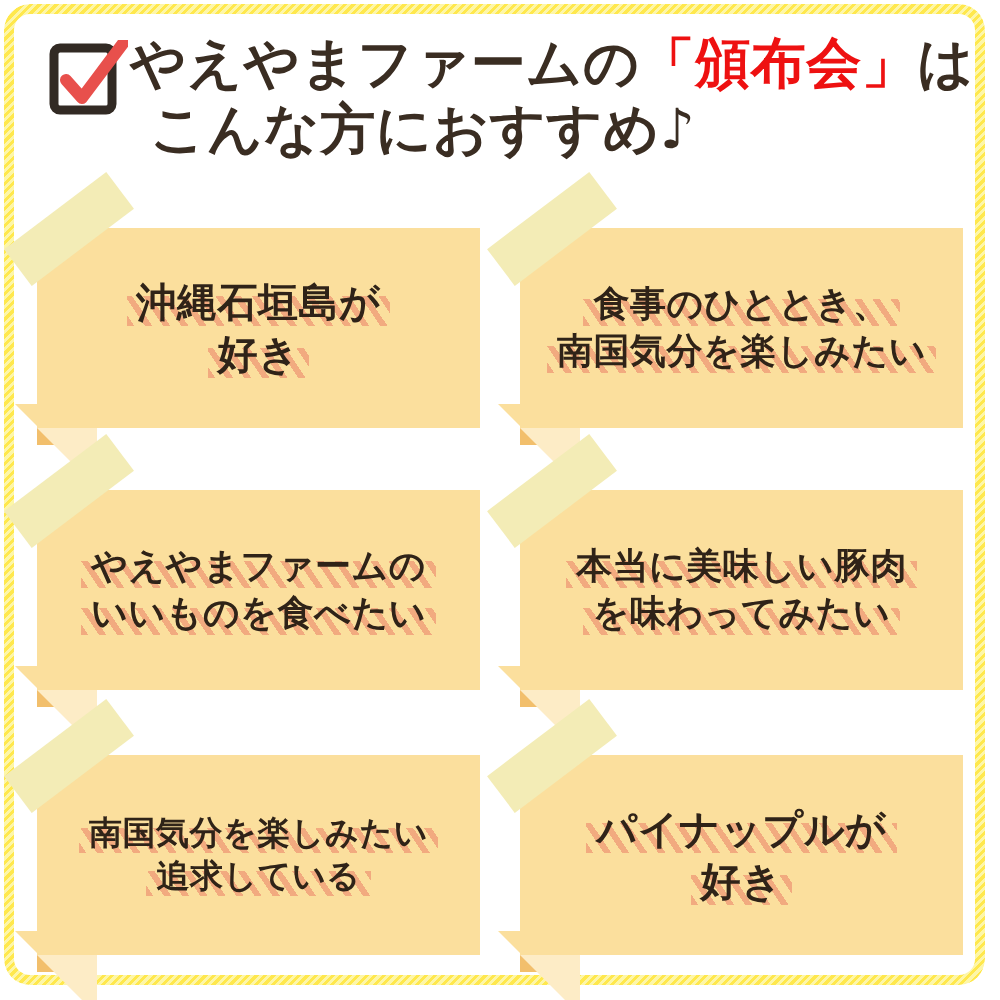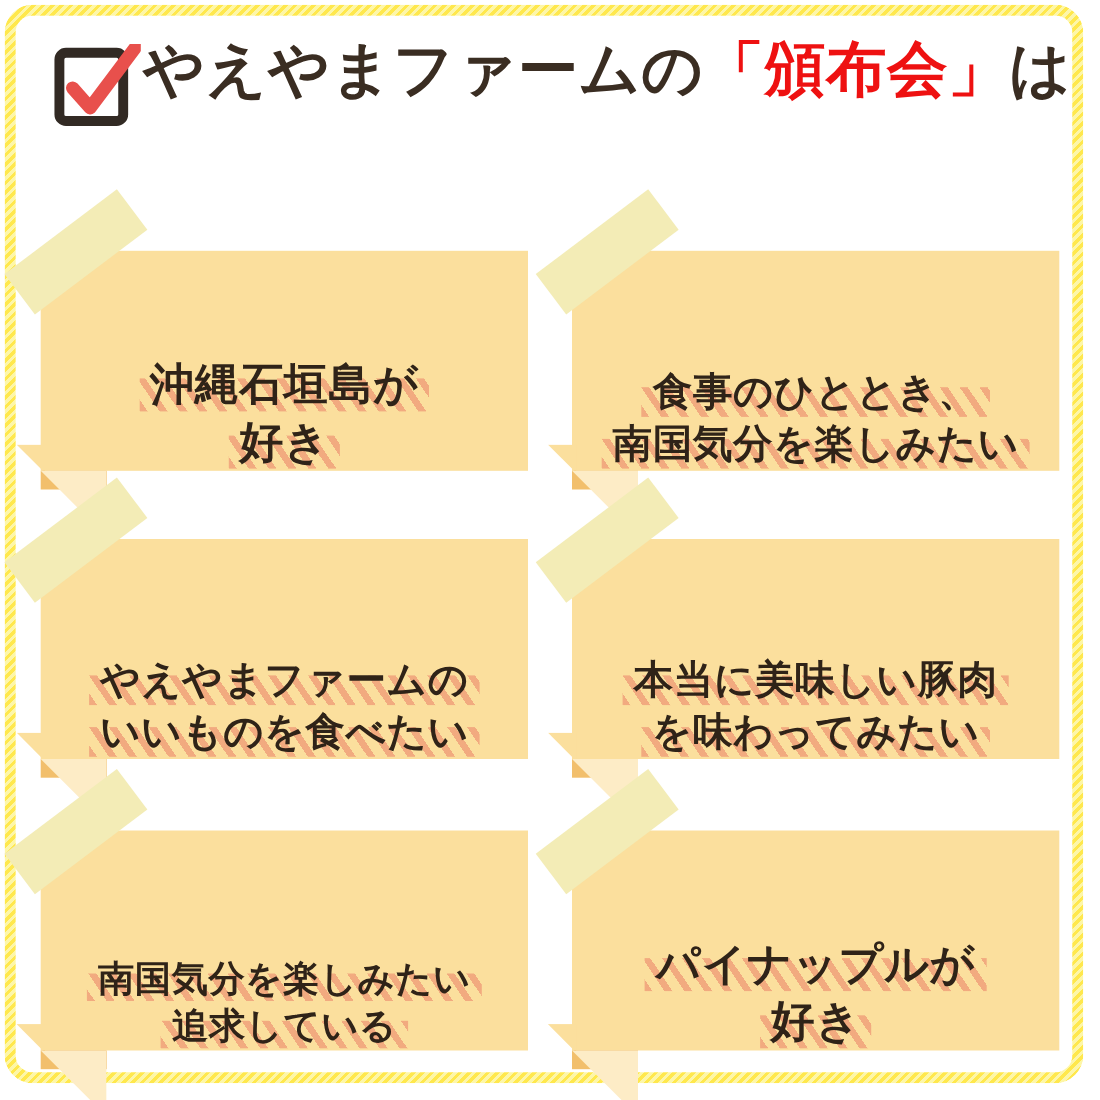--- a/index.html
+++ b/index.html
@@ -155,21 +155,21 @@
   
   .card-text {
     position: absolute;
     left: 0;
     top: 0;
     width: 443px;
     height: 200px;
     display: flex;
     flex-direction: column;
     align-items: center;
-    justify-content: flex-end;
+    justify-content: center;
     z-index: 5;
     padding: 0 8px;
     box-sizing: border-box;
   }
   .card-line {
     position: relative;
     display: inline-block;
     color: #2f2318;
     font-weight: bold;
     font-size: 36px;
@@ -209,20 +209,21 @@
 
     <div id="check-icon">
       <svg viewBox="0 0 80 78" width="80" height="78">
         <rect x="6" y="8" width="58" height="62" rx="6" ry="6" fill="#ffffff" stroke="#322a24" stroke-width="9"></rect>
         <path d="M18 40 L34 58 L76 2" fill="none" stroke="#e8504c" stroke-width="12" stroke-linecap="round" stroke-linejoin="round"></path>
       </svg>
     </div>
 
     <div id="heading-text">
       <span class="hl-line" id="heading-line1"><span>やえやまファームの</span><span class="accent-red">「頒布会」</span><span>は</span></span>
+      <span class="hl-line" id="heading-line2">こんな方におすすめ♪</span>
     </div>
 
   </div>
 
   <div id="cards">
 
     <div class="card col-left row-1">
       <div class="tape"></div>
       <div class="fold-notch"></div>
       <div class="fold-shadow"></div>

